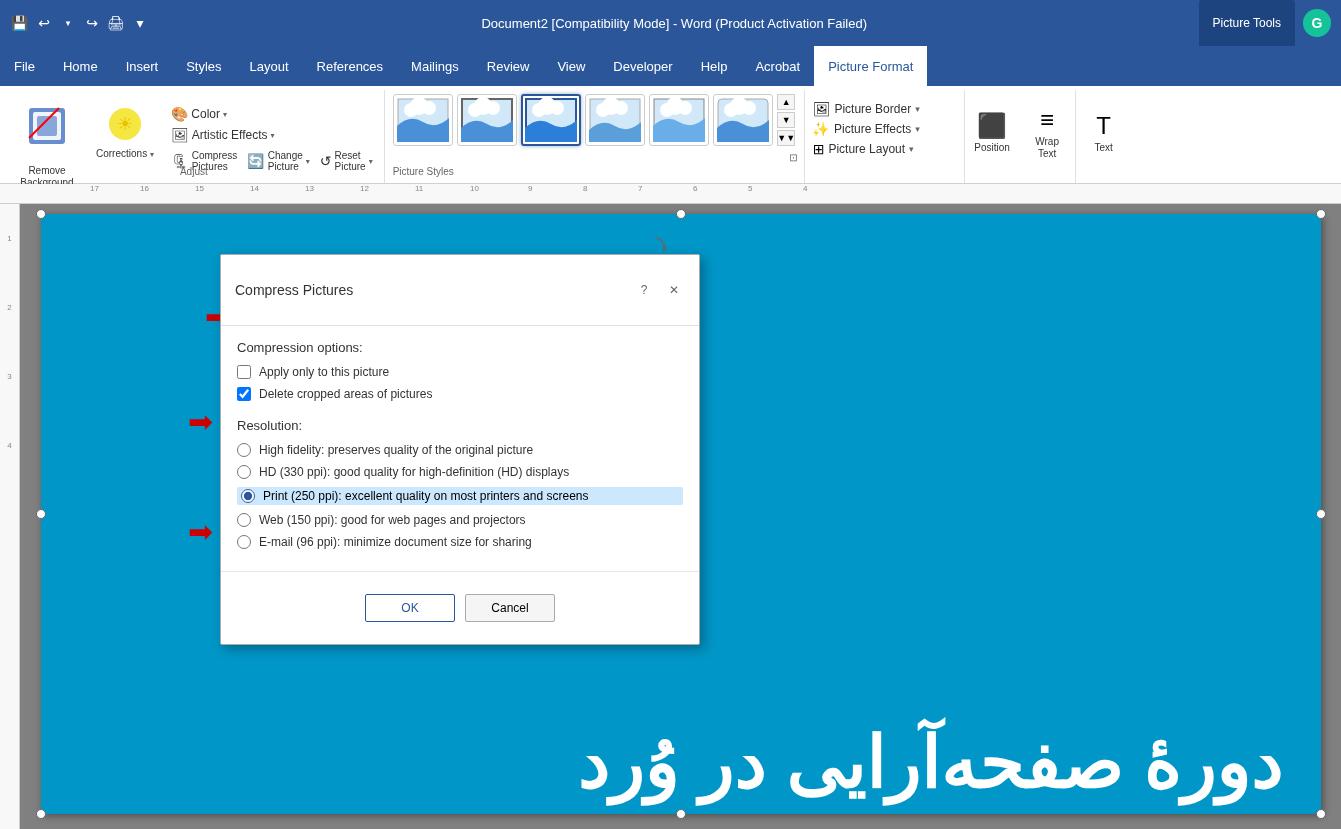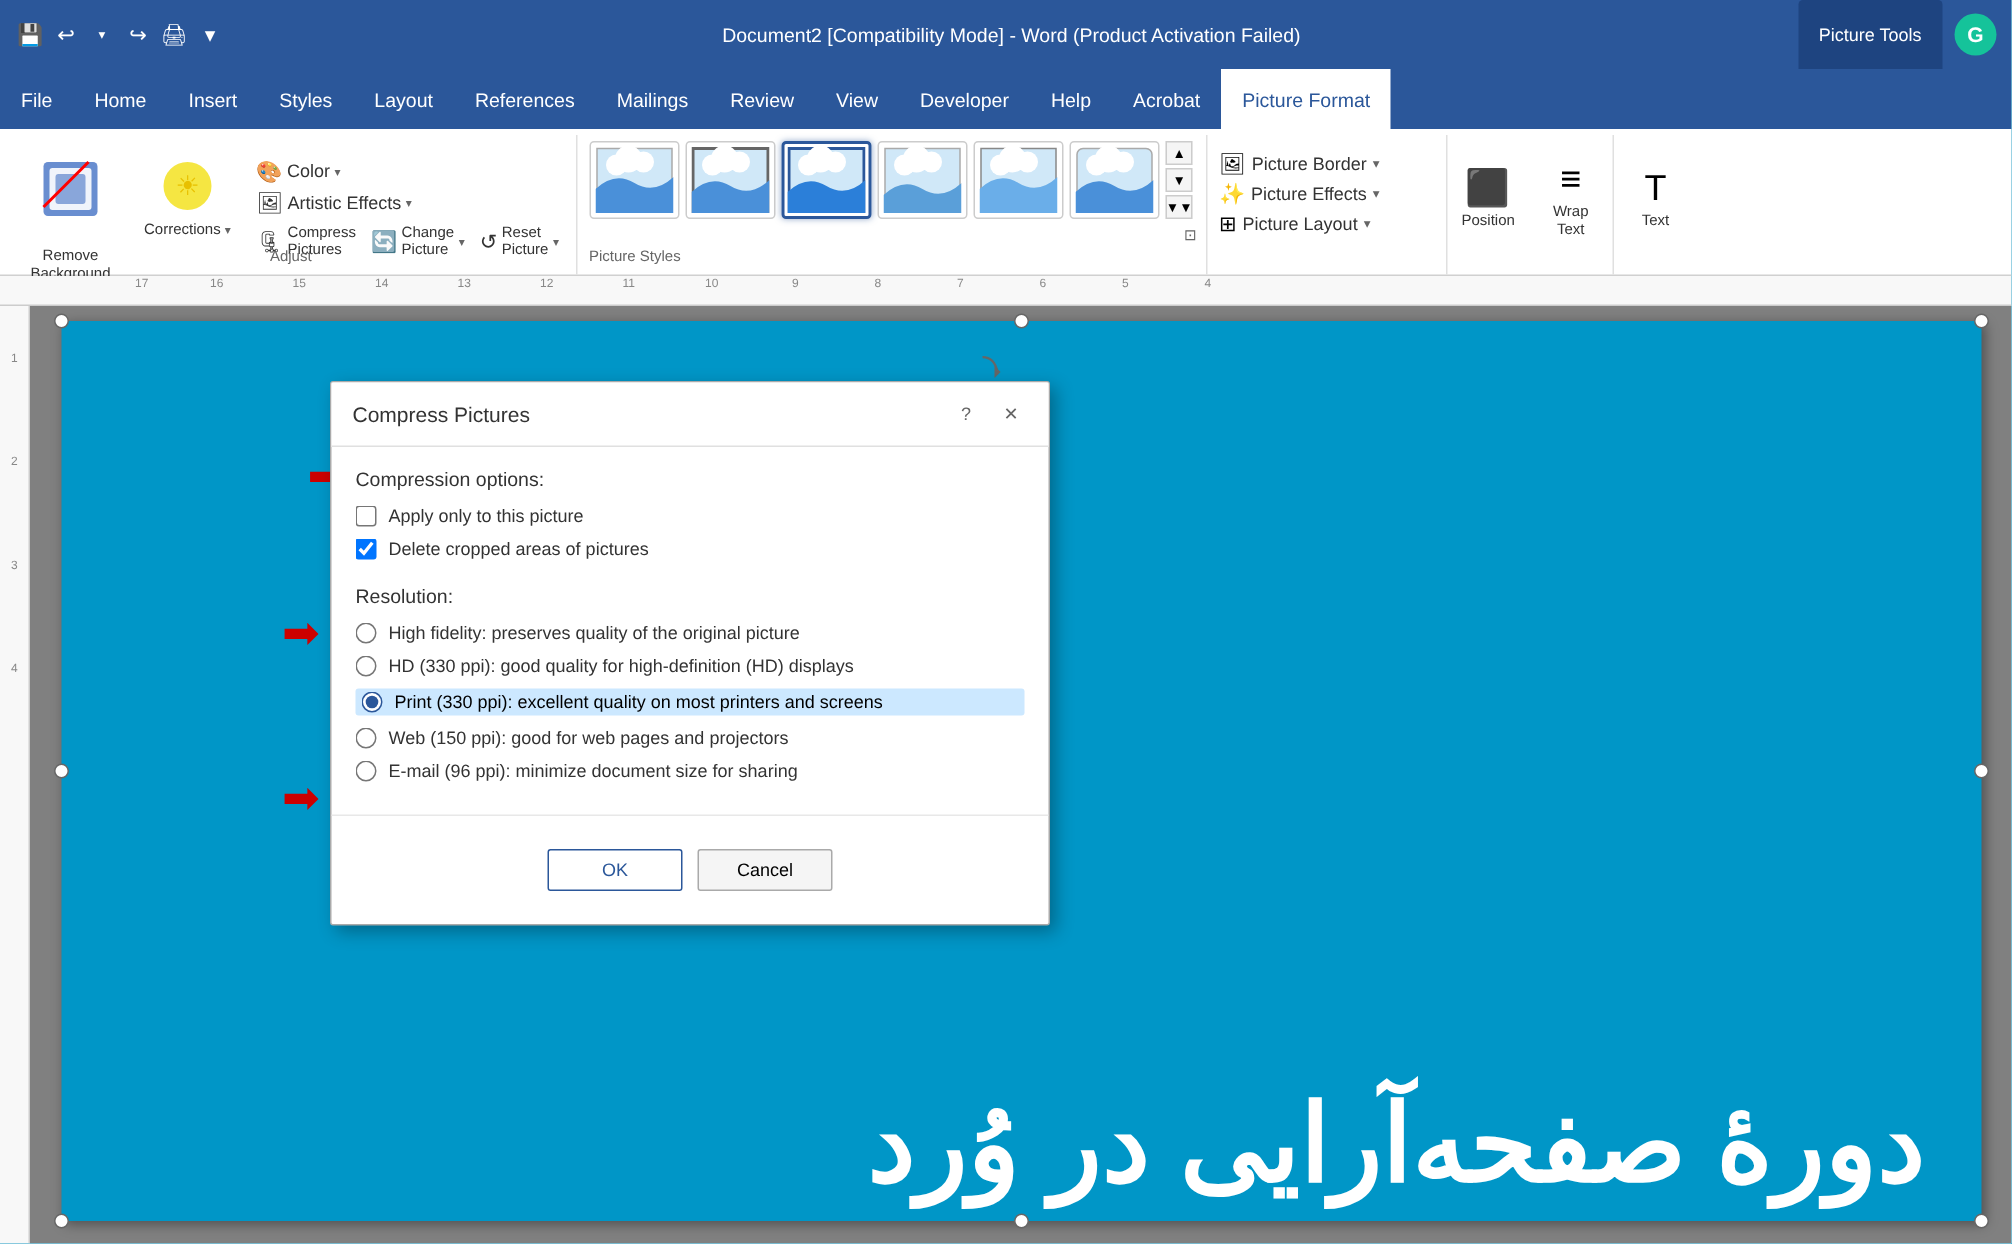--- a/index.html
+++ b/index.html
@@ -172,21 +172,21 @@
       width: 480px;
       background: white;
       border: 1px solid #aaa;
       box-shadow: 4px 4px 12px rgba(0,0,0,0.3);
       pointer-events: all;
       border-radius: 2px;
     }
     .dialog-titlebar {
       background: white;
       border-bottom: 1px solid #e0e0e0;
-      padding: 10px 14px;
+      padding: 24px 14px;
       display: flex;
       align-items: center;
       justify-content: space-between;
     }
     .dialog-title { font-size: 14px; color: #333; font-weight: 400; }
     .dialog-titlebar-buttons { display: flex; gap: 8px; }
     .dialog-btn-icon {
       width: 22px; height: 22px;
       display: flex; align-items: center; justify-content: center;
       cursor: pointer; font-size: 12px; color: #666; border-radius: 2px;
@@ -554,21 +554,21 @@
           <label for="highFidelity">High fidelity: preserves quality of the original picture</label>
         </div>
 
         <div class="radio-row">
           <input type="radio" name="resolution" id="hd" style="">
           <label for="hd">HD (330 ppi): good quality for high-definition (HD) displays</label>
         </div>
 
         <div class="radio-row selected">
           <input type="radio" name="resolution" id="print" checked="" style="">
-          <label for="print">Print (330 ppi): excellent quality on most printers and screens</label>
+          <label for="print">Print (250 ppi): excellent quality on most printers and screens</label>
         </div>
 
         <div class="radio-row">
           <input type="radio" name="resolution" id="web" style="">
           <label for="web">Web (150 ppi): good for web pages and projectors</label>
         </div>
 
         <div class="radio-row">
           <input type="radio" name="resolution" id="email" style="">
           <label for="email">E-mail (96 ppi): minimize document size for sharing</label>

